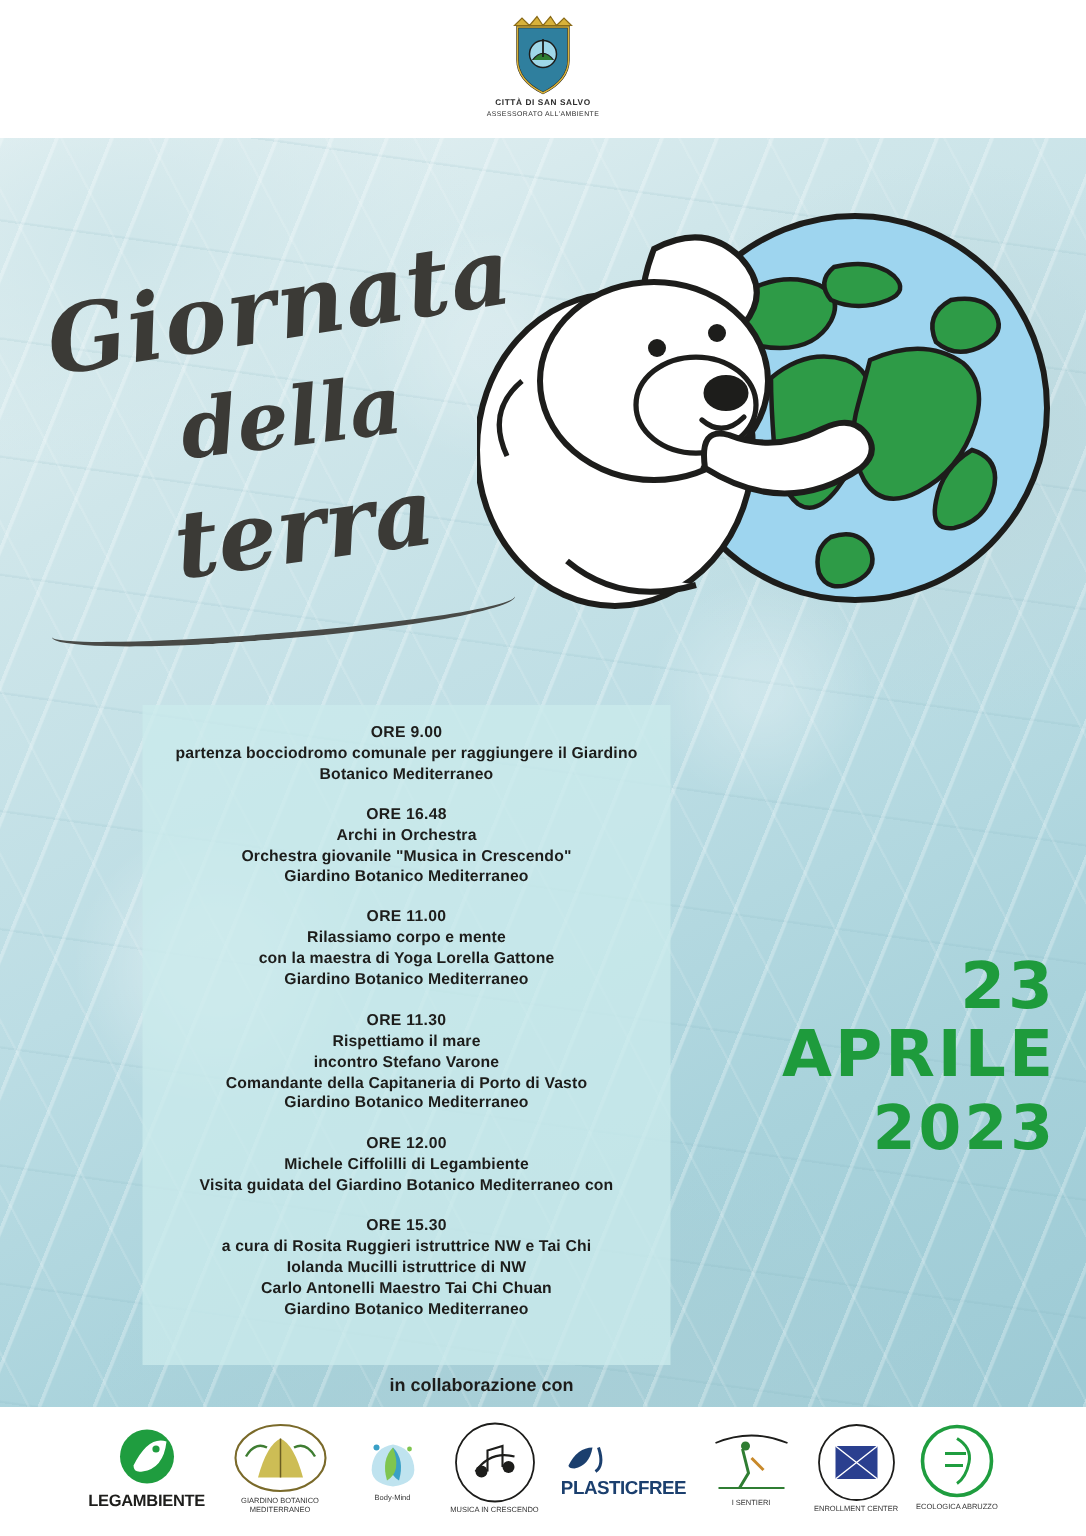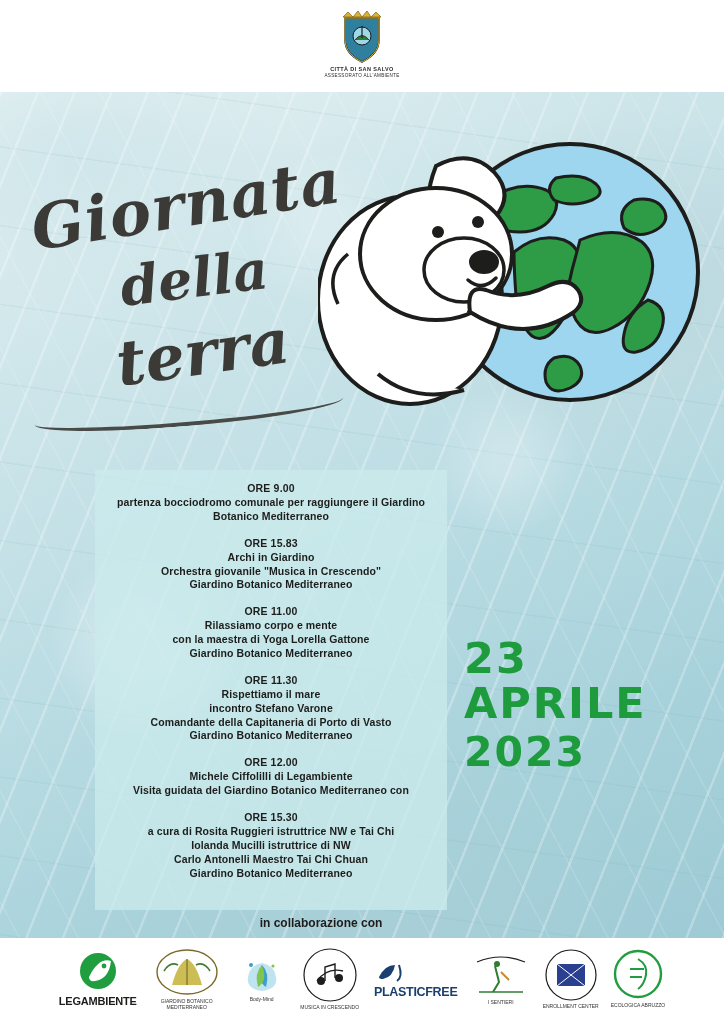--- a/index.html
+++ b/index.html
@@ -95,23 +95,23 @@
   
   .art {
     position: absolute; top: 104px; left: 318px;
     width: 396px; height: 320px;
     z-index: 4;
   }
   .art svg { display: block; }
 
   
   .date-block {
-    position: absolute; top: 636px; left: 464px;
+    position: absolute; top: 636px; left: 444px;
     width: 260px; z-index: 6;
-    text-align: left;
+    text-align: right;
   }
   .date-day {
     font-family: "DejaVu Sans", sans-serif;
     font-weight: 700; font-size: 43px; letter-spacing: 2px;
     color: #1e9b3c; line-height: 1.05;
   }
   .date-year {
     font-family: "DejaVu Sans", sans-serif;
     font-weight: 700; font-size: 41px; letter-spacing: 2px;
     color: #1e9b3c; line-height: 1.1; margin-top: 4px;
@@ -247,22 +247,22 @@
 
   <div class="panel">
 
     <div class="blk">
       <div class="blk-time">ORE 9.00</div>
       <div class="blk-line">partenza bocciodromo comunale per raggiungere il Giardino</div>
       <div class="blk-line">Botanico Mediterraneo</div>
     </div>
 
     <div class="blk">
-      <div class="blk-time">ORE 15.83</div>
-      <div class="blk-line">Archi in Giardino</div>
+      <div class="blk-time">ORE 16.48</div>
+      <div class="blk-line">Archi in Orchestra</div>
       <div class="blk-line">Orchestra giovanile "Musica in Crescendo"</div>
       <div class="blk-line">Giardino Botanico Mediterraneo</div>
     </div>
 
     <div class="blk">
       <div class="blk-time">ORE 11.00</div>
       <div class="blk-line">Rilassiamo corpo e mente</div>
       <div class="blk-line">con la maestra di Yoga Lorella Gattone</div>
       <div class="blk-line">Giardino Botanico Mediterraneo</div>
     </div>

